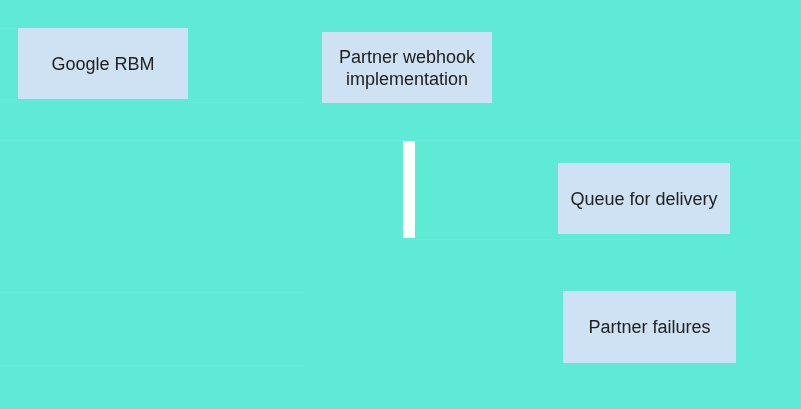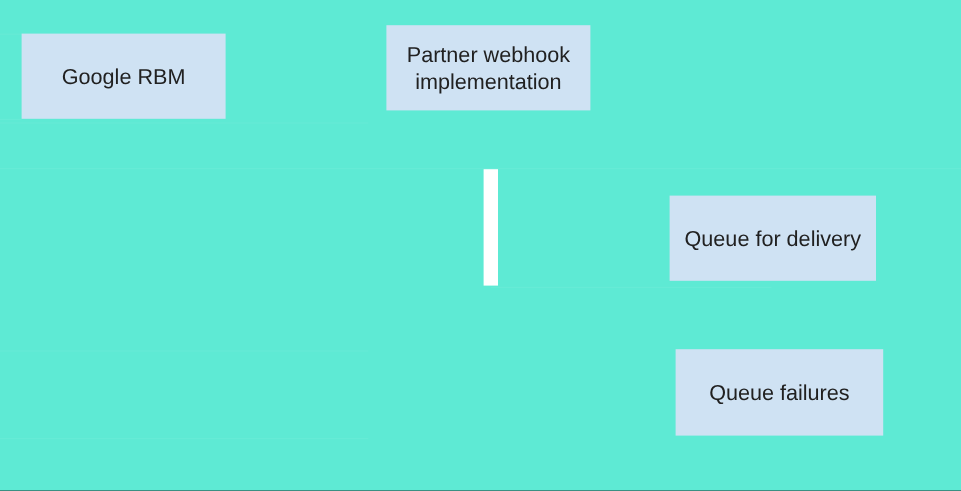--- a/index.html
+++ b/index.html
@@ -48,27 +48,27 @@
   <div class="faint-line" style="left:0; top:102px; width:307px;"></div>
   <div class="faint-line" style="left:0; top:140px; width:801px;"></div>
   <div class="faint-line" style="left:409px; top:239px; width:234px;"></div>
   <div class="faint-line" style="left:0; top:292px; width:307px;"></div>
   <div class="faint-line" style="left:0; top:365px; width:307px;"></div>
 
   <div class="node" style="left:18px; top:28px; width:170px; height:71px;">
     <span>Google RBM</span>
   </div>
 
-  <div class="node" style="left:322px; top:21px; width:170px; height:71px;">
+  <div class="node" style="left:322px; top:32px; width:170px; height:71px;">
     <span>Partner webhook implementation</span>
   </div>
 
   <div class="node" style="left:558px; top:143px; width:172px; height:71px;margin-top:20px;">
     <span>Queue for delivery</span>
   </div>
 
   <div class="node" style="left:563px; top:291px; width:173px; height:72px;">
-    <span>Queue failures</span>
+    <span>Partner failures</span>
   </div>
 
   <div class="activation-bar" style="left:403px; top:141px; width:12px; height:97px;"></div>
 
 </div>
 
 </body></html>

